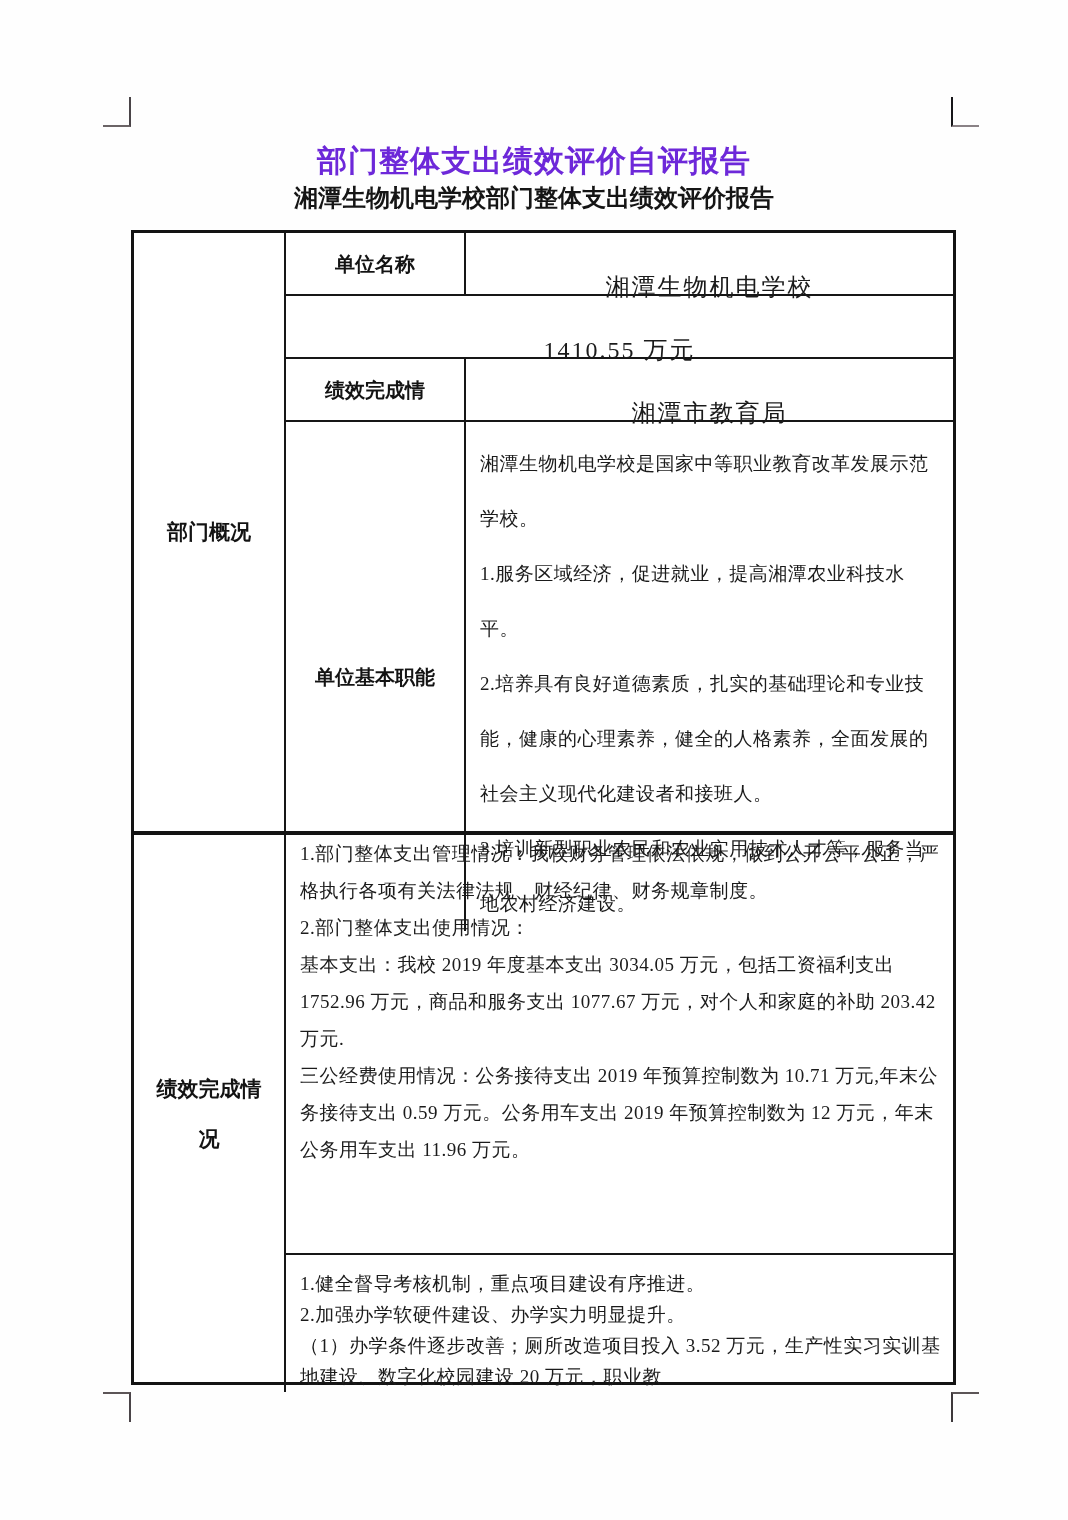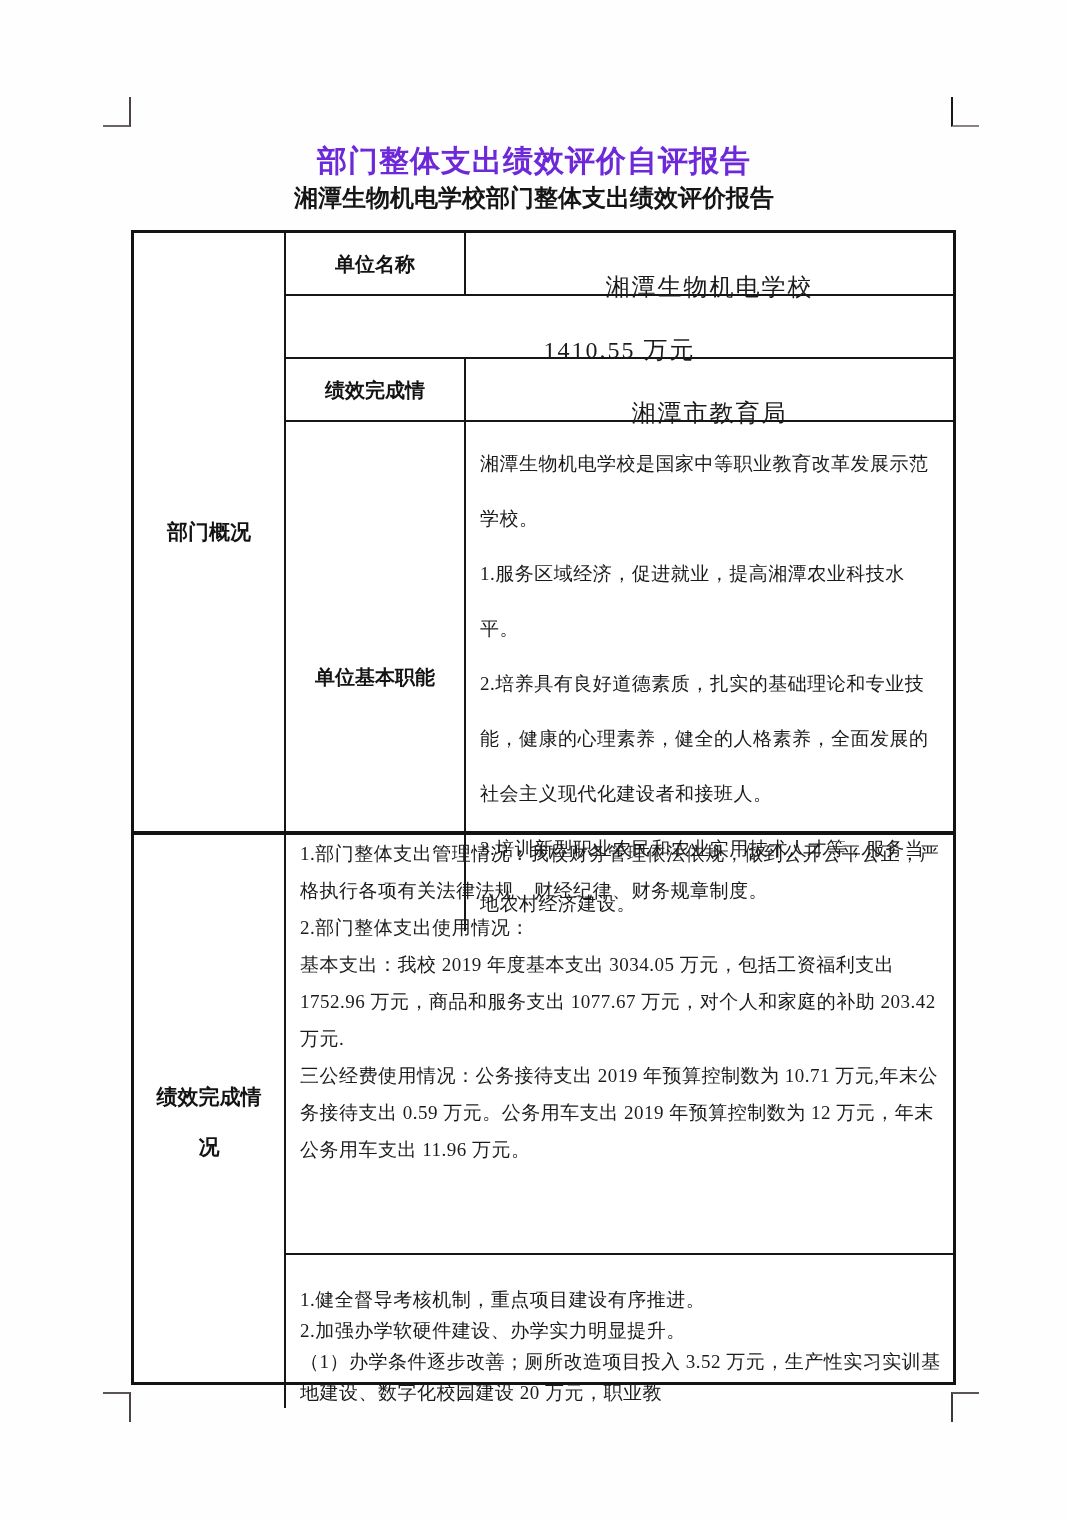--- a/index.html
+++ b/index.html
@@ -80,21 +80,21 @@
     display: flex; align-items: center; justify-content: center;
     font-size: 24px; letter-spacing: 2px; margin-top: 46px;
   }
   .value-text {
     white-space: pre-line; text-align: left;
     font-size: 19px; letter-spacing: 0.5px;
     padding: 0 12px 0 14px;
   }
   .value-text.loose  { line-height: 55px; padding-top: 14px; }
   .value-text.medium { line-height: 37px; }
-  .value-text.tight  { line-height: 31px; padding-top: 29px; }
+  .value-text.tight  { line-height: 31px; padding-top: 13px; }
 
   
   .smudge {
     position: absolute; background: rgba(125,120,122,0.28);
     filter: blur(2px); border-radius: 3px;
   }
   .smudge-1 { left: 595px; top: 297px; width: 280px; height: 6px; }
   .smudge-2 { left: 700px; top: 424px; width: 235px; height: 6px; }
   .smudge-3 { left: 590px; top: 360px; width: 120px; height: 4px; opacity: .5; }
 </style>

